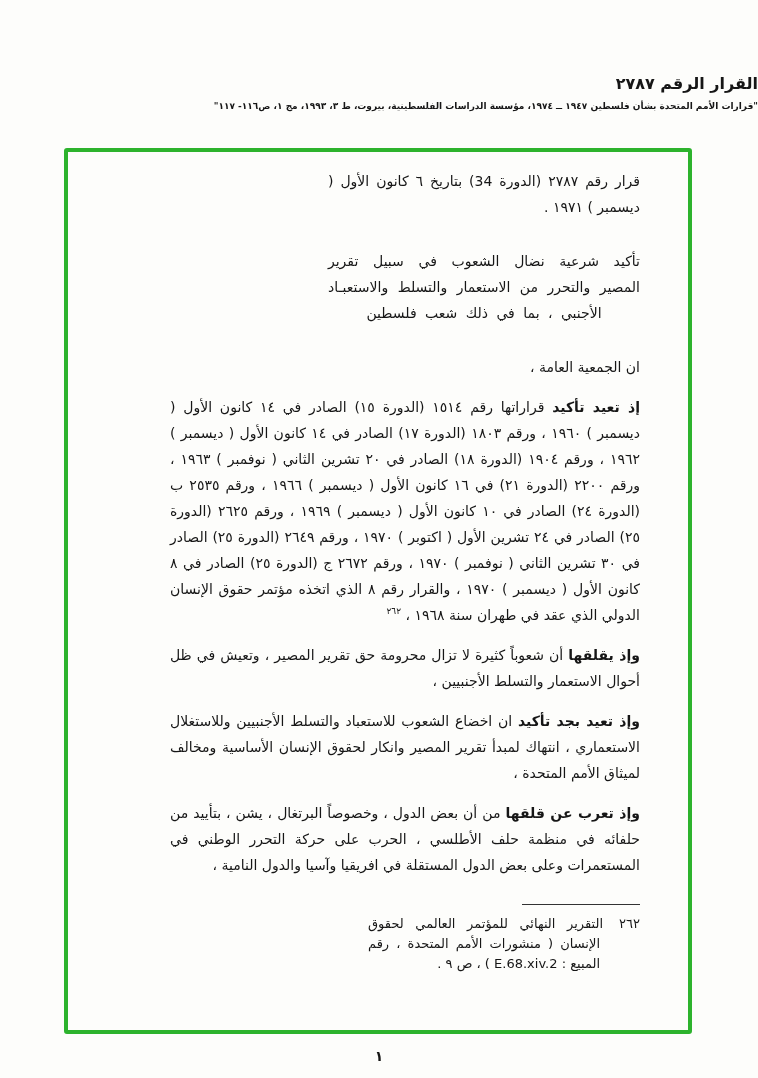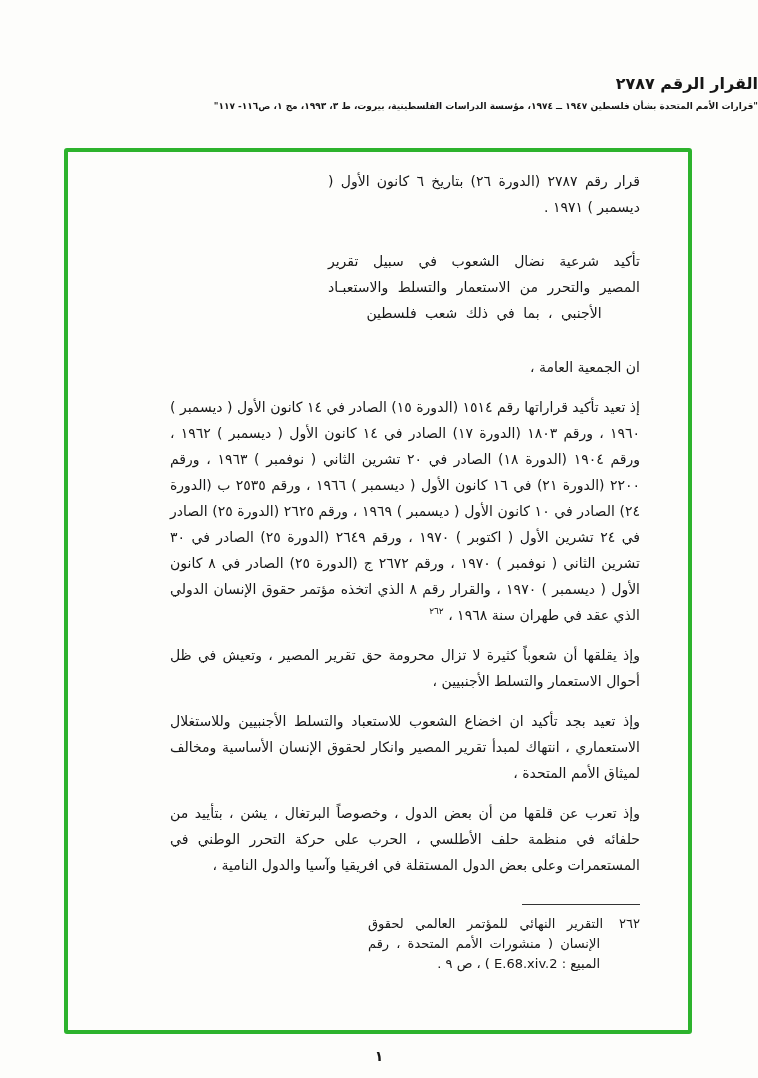--- a/index.html
+++ b/index.html
@@ -32,21 +32,21 @@
   }
   .intro { width: 312px; }
   .res-heading {
     width: 312px; margin-top: 28px;
     font-weight: 400;
     text-align: justify; text-align-last: center;
     word-spacing: 4px;
   }
   .salutation { margin-top: 28px; font-weight: 400; }
   .para { margin-top: 14px; }
-  .lead { font-weight: 400; margin-top: 29px; }
+  .lead { font-weight: 700; margin-top: 29px; }
   .fn-ref { font-size: 9px; vertical-align: super; line-height: 0; }
 
   .footnote {
     position: absolute; top: 752px; right: 48px; width: 272px;
     direction: rtl;
     font-size: 13px; line-height: 20px;
   }
   .footnote-rule { width: 118px; border-top: 1.5px solid #333; margin-bottom: 9px; }
   .footnote-text { padding-right: 40px; text-indent: -40px; text-align: justify; }
   .fn-marker { margin-left: 16px; }
@@ -62,21 +62,21 @@
 <div class="page">
 
   <div class="doc-header" dir="rtl">
     <div class="doc-title">القرار الرقم ٢٧٨٧</div>
     <div class="doc-source">"قرارات الأمم المتحدة بشأن فلسطين ١٩٤٧ ــ ١٩٧٤، مؤسسة الدراسات الفلسطينية، بيروت، ط ٣، ١٩٩٣، مج ١، ص١١٦- ١١٧"</div>
   </div>
 
   <div class="annotation-box">
 
     <div class="content" dir="rtl">
-      <p class="intro">قرار رقم ٢٧٨٧ (الدورة ٢٦) بتاريخ ٦ كانون الأول ( ديسمبر ) ١٩٧١ .</p>
+      <p class="intro">قرار رقم ٢٧٨٧ (الدورة 34) بتاريخ ٦ كانون الأول ( ديسمبر ) ١٩٧١ .</p>
 
       <p class="res-heading">تأكيد شرعية نضال الشعوب في سبيل تقرير المصير والتحرر من الاستعمار والتسلط والاستعبـاد الأجنبي ، بما في ذلك شعب فلسطين</p>
 
       <p class="salutation">ان الجمعية العامة ،</p>
 
       <p class="para"><strong class="lead">إذ تعيد تأكيد</strong><span> قراراتها رقم ١٥١٤ (الدورة ١٥) الصادر في ١٤ كانون الأول ( ديسمبر ) ١٩٦٠ ، ورقم ١٨٠٣ (الدورة ١٧) الصادر في ١٤ كانون الأول ( ديسمبر ) ١٩٦٢ ، ورقم ١٩٠٤ (الدورة ١٨) الصادر في ٢٠ تشرين الثاني ( نوفمبر ) ١٩٦٣ ، ورقم ٢٢٠٠ (الدورة ٢١) في ١٦ كانون الأول ( ديسمبر ) ١٩٦٦ ، ورقم ٢٥٣٥ ب (الدورة ٢٤) الصادر في ١٠ كانون الأول ( ديسمبر ) ١٩٦٩ ، ورقم ٢٦٢٥ (الدورة ٢٥) الصادر في ٢٤ تشرين الأول ( اكتوبر ) ١٩٧٠ ، ورقم ٢٦٤٩ (الدورة ٢٥) الصادر في ٣٠ تشرين الثاني ( نوفمبر ) ١٩٧٠ ، ورقم ٢٦٧٢ ج (الدورة ٢٥) الصادر في ٨ كانون الأول ( ديسمبر ) ١٩٧٠ ، والقرار رقم ٨ الذي اتخذه مؤتمر حقوق الإنسان الدولي الذي عقد في طهران سنة ١٩٦٨ ،</span> <sup class="fn-ref">٢٦٢</sup></p>
 
       <p class="para"><strong class="lead">وإذ يقلقها</strong><span> أن شعوباً كثيرة لا تزال محرومة حق تقرير المصير ، وتعيش في ظل أحوال الاستعمار والتسلط الأجنبيين ،</span></p>
 
       <p class="para"><strong class="lead">وإذ تعيد بجد تأكيد</strong><span> ان اخضاع الشعوب للاستعباد والتسلط الأجنبيين وللاستغلال الاستعماري ، انتهاك لمبدأ تقرير المصير وانكار لحقوق الإنسان الأساسية ومخالف لميثاق الأمم المتحدة ،</span></p>

